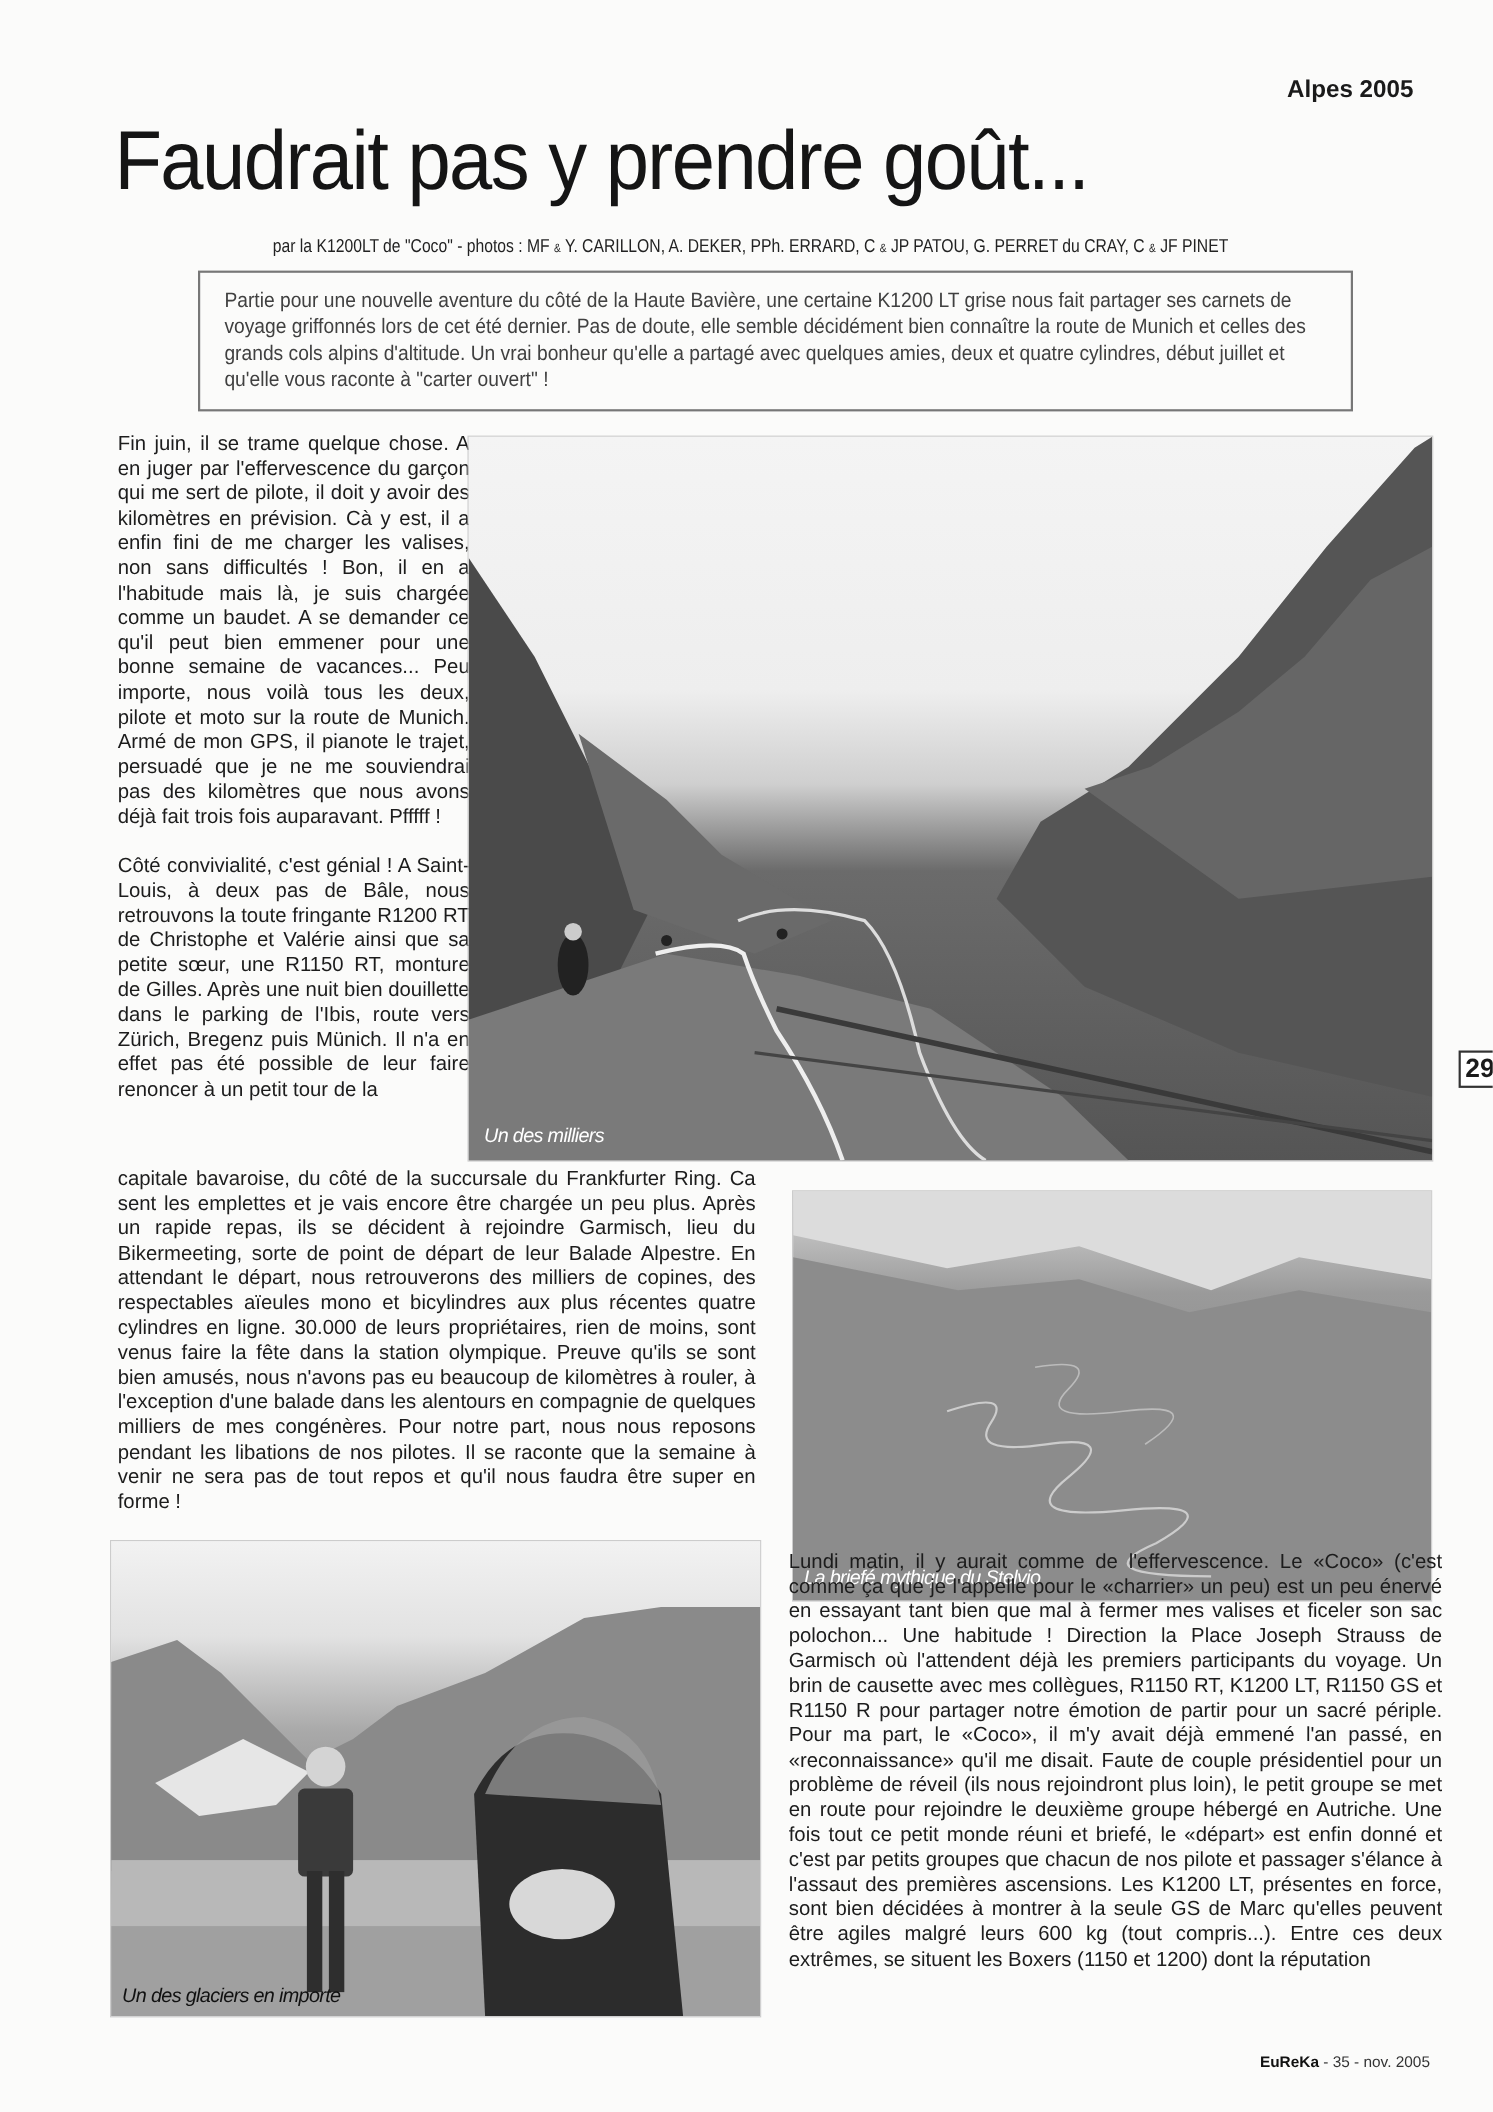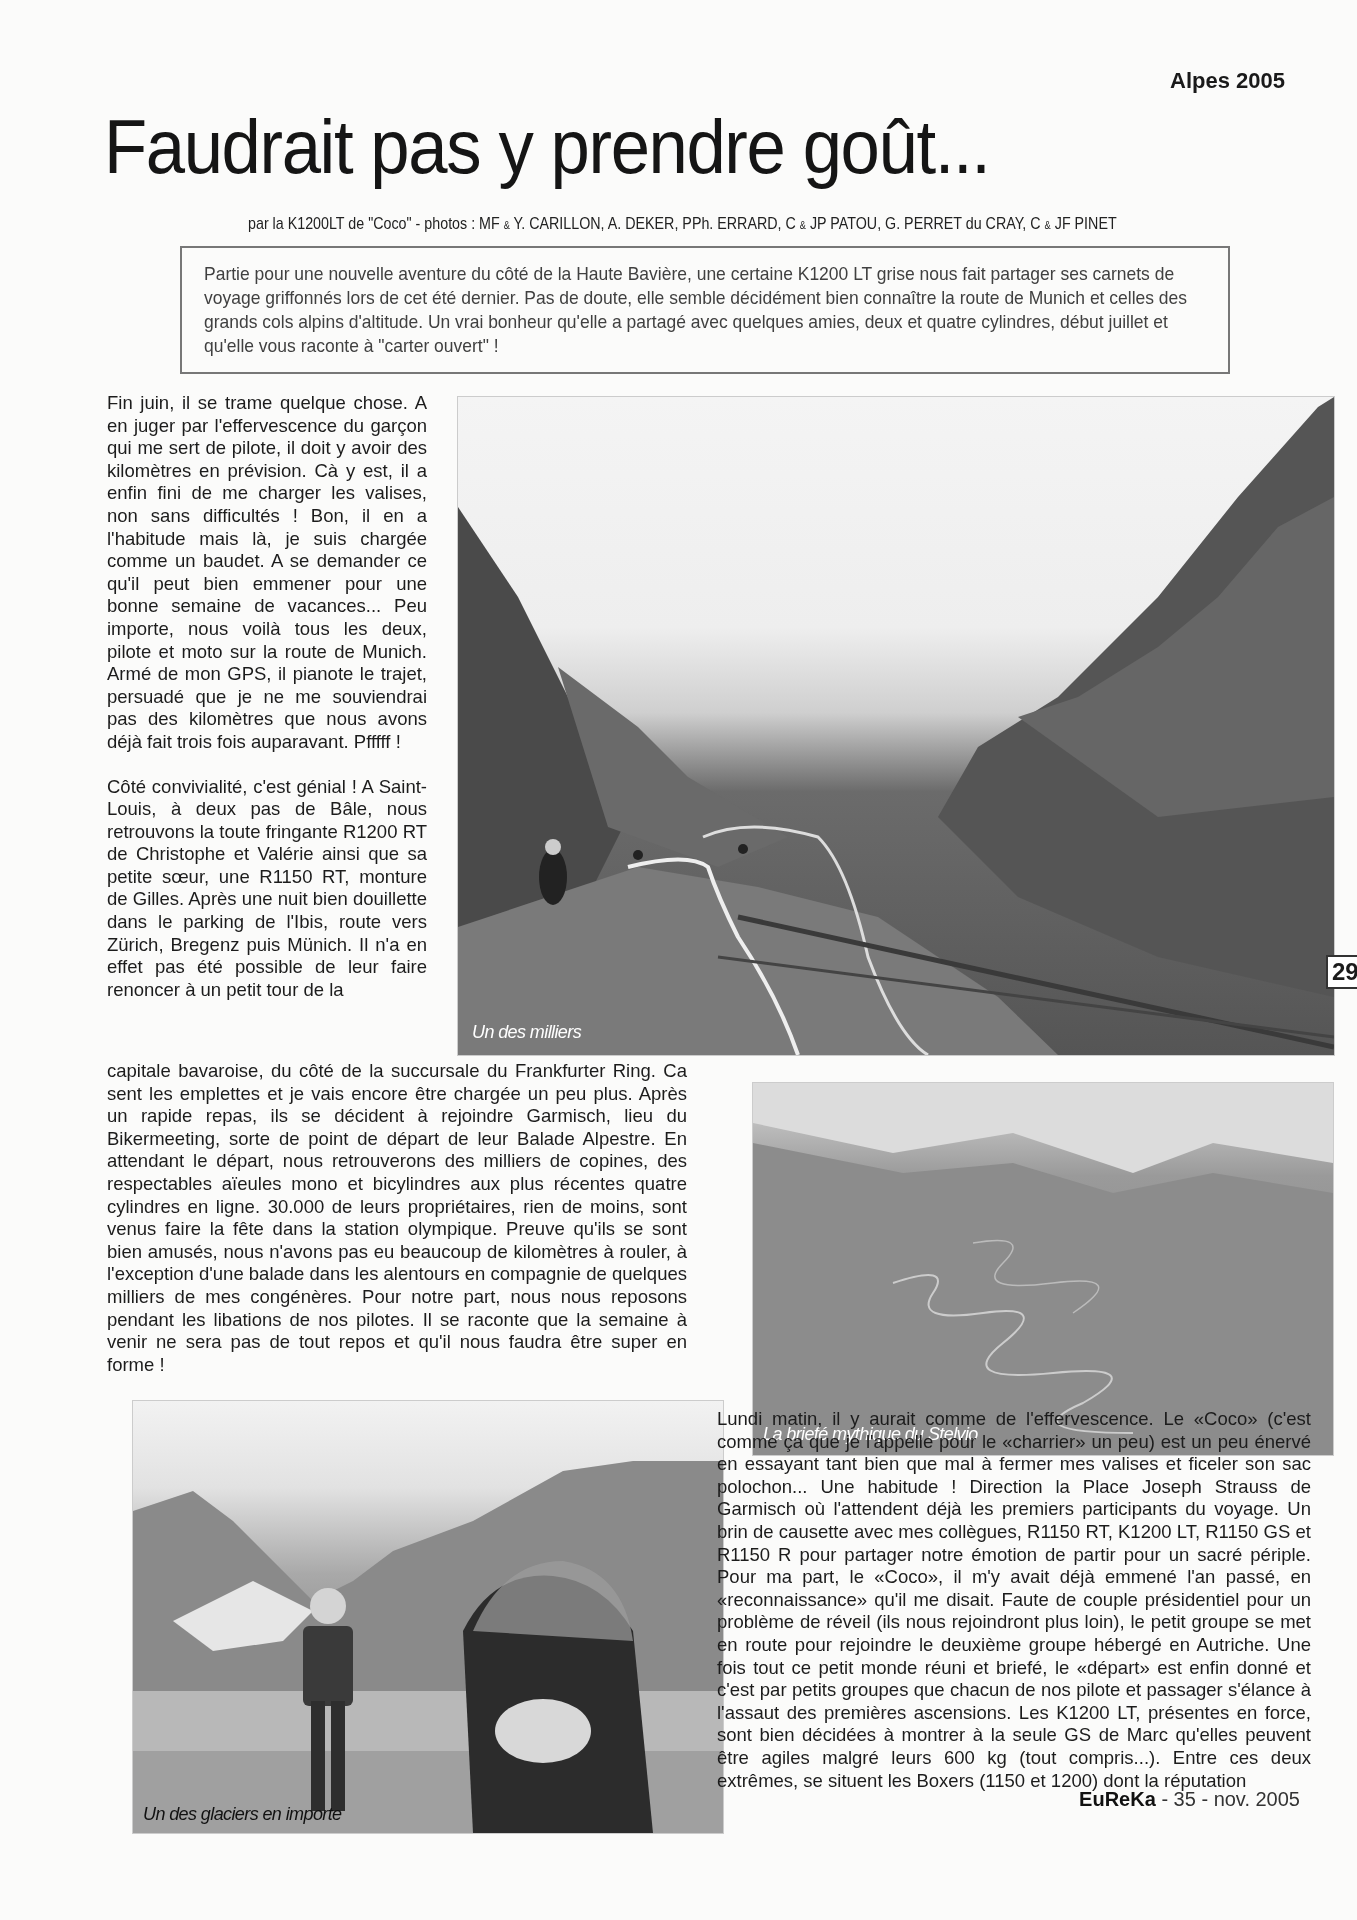--- a/index.html
+++ b/index.html
@@ -28,37 +28,37 @@
       left: 180px; top: 246px; width: 1050px; height: 128px;
       border: 2px solid #777; box-sizing: border-box;
       padding: 14px 22px; font-size: 19px; line-height: 24px; color: #404040;
     }
     .intro p { margin: 0; transform: scaleX(0.92); transform-origin: left top; width: 1090px; }
     .col-text { font-size: 18.5px; line-height: 22.6px; color: #1c1c1c; text-align: justify; }
     .col-text p { margin: 0 0 22px 0; }
     .c1 { left: 107px; top: 392px; width: 320px; }
     .c1b { left: 107px; top: 1060px; width: 580px; }
     .c3 { left: 717px; top: 1408px; width: 594px; }
-    .photo { overflow: hidden; border: 1px solid #ccc; margin-left: 32px; }
+    .photo { overflow: hidden; border: 1px solid #ccc; }
     .caption {
       position: absolute; font-style: italic; font-size: 18px; letter-spacing: -0.6px;
     }
     .p1 { left: 425px; top: 396px; width: 876px; height: 658px;
       background:
         linear-gradient(115deg, transparent 0 56%, rgba(60,60,60,0.0) 56%),
         linear-gradient(180deg, #f4f4f4 0%, #eeeeee 35%, #cfcfcf 48%, #6b6b6b 60%, #555 100%);
     }
     .p2 { left: 720px; top: 1082px; width: 580px; height: 372px;
       background: linear-gradient(180deg, #d8d8d8 0%, #9a9a9a 25%, #8a8a8a 60%, #707070 100%);
     }
     .p3 { left: 100px; top: 1400px; width: 590px; height: 432px;
       background: linear-gradient(180deg, #f2f2f2 0%, #e2e2e2 20%, #a9a9a9 40%, #8e8e8e 60%, #b8b8b8 80%, #cfcfcf 100%);
     }
     .footer {
-      left: 1000px; top: 1788px; width: 300px; text-align: right; font-size: 20px; color: #333;
+      left: 1000px; top: 1866px; width: 300px; text-align: right; font-size: 14px; color: #333;
     }
     .footer b { color: #111; }
     .page-tab {
       left: 1326px; top: 955px; width: 40px; height: 30px; border: 2px solid #333;
       background: #fff; font-size: 24px; font-weight: bold; line-height: 30px; padding-left: 4px;
     }
   </style>
 </head>
 <body>
 

